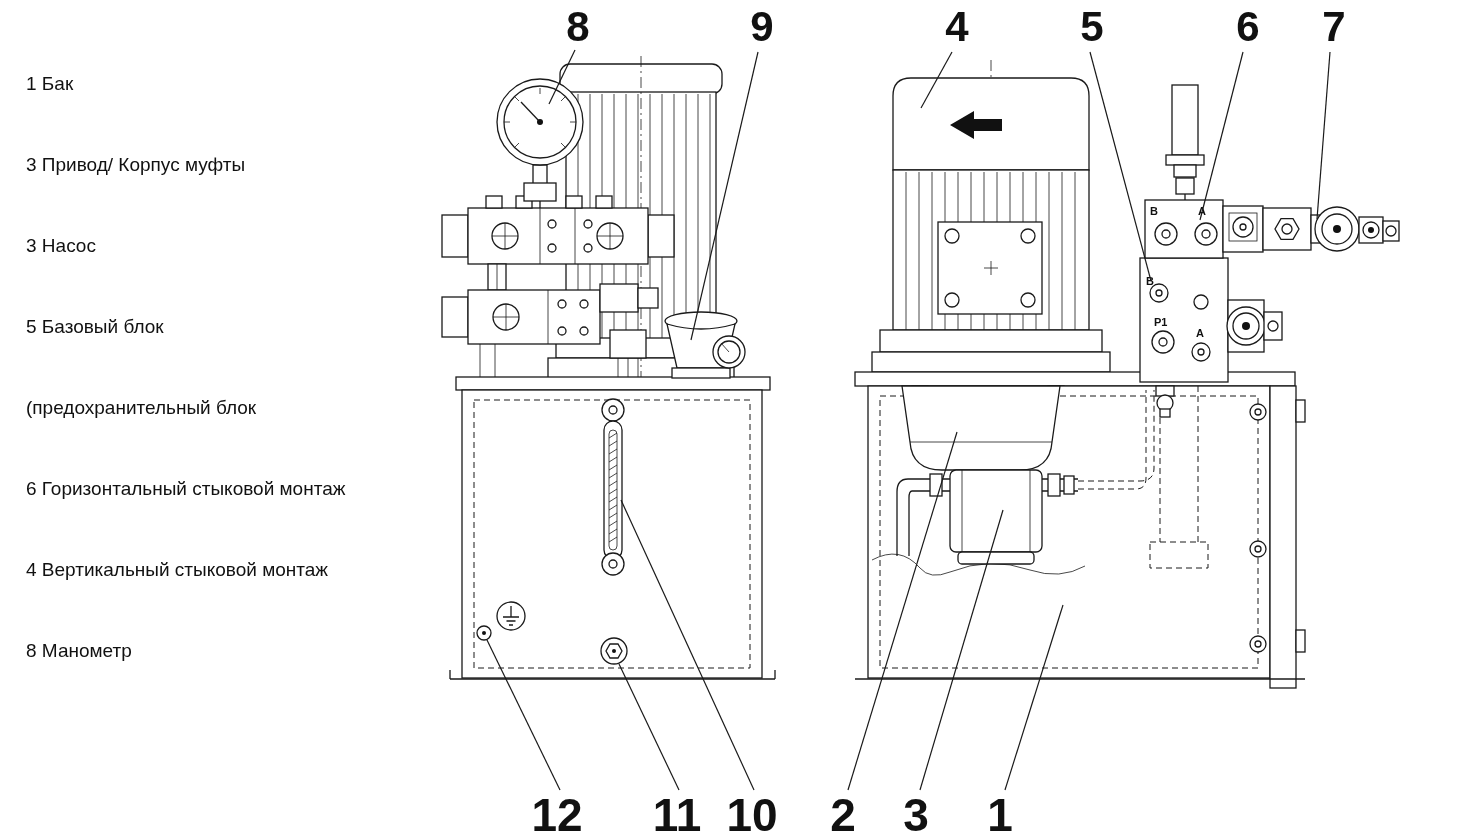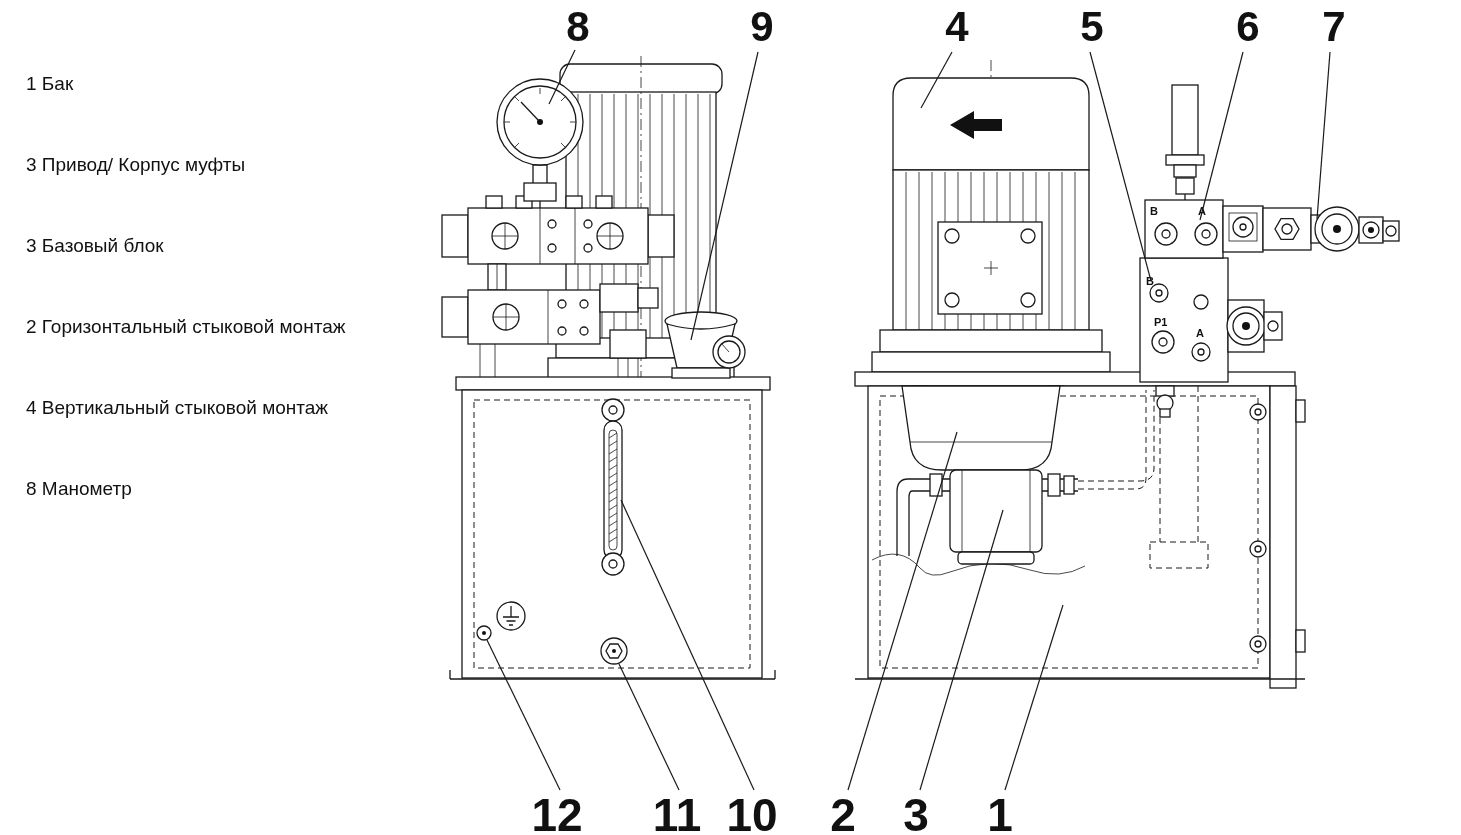--- a/index.html
+++ b/index.html
@@ -27,22 +27,24 @@
   .callout-bottom{font-size:46px;}
 </style>
 </head>
 <body>
 
 <div class="canvas">
 
   <div class="legend">
     <div class="legend-line">1 Бак</div>
     <div class="legend-line">3 Привод/ Корпус муфты</div>
-    <div class="legend-line">3 Базовый блок</div>
-    <div class="legend-line">2 Горизонтальный стыковой монтаж</div>
+    <div class="legend-line">3 Насос</div>
+    <div class="legend-line">5 Базовый блок</div>
+    <div class="legend-line">(предохранительный блок</div>
+    <div class="legend-line">6 Горизонтальный стыковой монтаж</div>
     <div class="legend-line">4 Вертикальный стыковой монтаж</div>
     <div class="legend-line">8 Манометр</div>
     
     
     
     
     
     
   </div>
 

